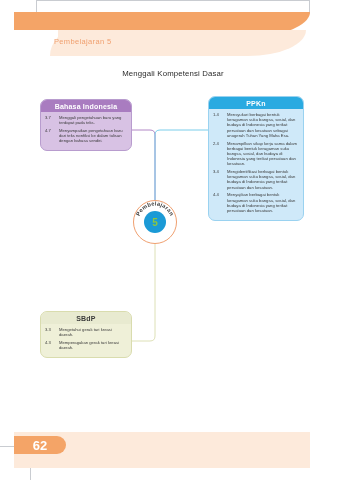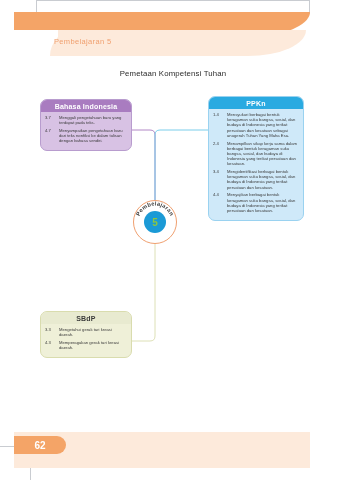--- a/index.html
+++ b/index.html
@@ -62,40 +62,40 @@
              display:flex;align-items:center;justify-content:center;
              font-size:10px;font-weight:bold;color:#8dc63f;}
   .badge-arc{position:absolute;left:0;top:0;width:44px;height:44px;}
   .badge-arc text{font-size:5.6px;font-weight:bold;fill:#3a3a3a;
                   font-family:"Liberation Sans",sans-serif;letter-spacing:.3px;}
 
   
   .foot-bg{position:absolute;left:14px;top:432px;width:296px;height:36px;background:#fdeadb;}
   .foot-pill{position:absolute;left:14px;top:436px;width:52px;height:18px;background:#f4a467;
              border-radius:0 9px 9px 0;display:flex;align-items:center;justify-content:center;}
-  .foot-num{font-size:10px;color:#ffffff;font-weight:bold;}
+  .foot-num{font-size:13px;color:#ffffff;font-weight:bold;}
 </style>
 </head>
 <body>
 
 <div id="page">
 
   <div class="frame-line frame-top"></div>
   <div class="frame-line frame-left"></div>
   <div class="frame-line frame-right"></div>
   <div class="frame-line frame-bot-l"></div>
   <div class="frame-line frame-bot-v"></div>
 
   <div class="hdr-dark"></div>
   <div class="hdr-light"></div>
   <div class="hdr-notch"></div>
   <div class="hdr-curve"></div>
   <div class="hdr-label">Pembelajaran 5</div>
 
-  <div class="map-title">Pemetaan Kompetensi Tuhan</div>
+  <div class="map-title">Menggali Kompetensi Dasar</div>
 
   <svg id="links" viewBox="0 0 346 480">
     <path d="M130 130 H150 Q155 130 155 135 V200" fill="none" stroke="#a97cc0" stroke-width="0.9"></path>
     <path d="M208 130 H160 Q155 130 155 135 V200" fill="none" stroke="#6cc7e8" stroke-width="0.9"></path>
     <path d="M155 244 V336 Q155 341 150 341 H130" fill="none" stroke="#d9dcae" stroke-width="0.9"></path>
   </svg>
 
   <div class="kd" id="box-bi">
     <div class="kd-head">Bahasa Indonesia</div>
     <div class="kd-body">

